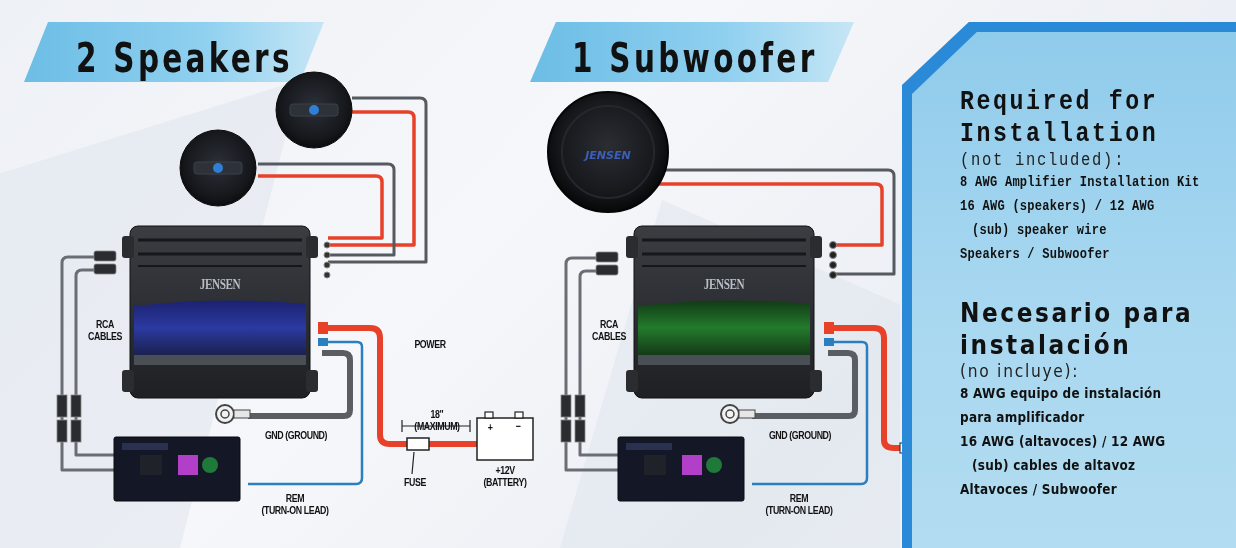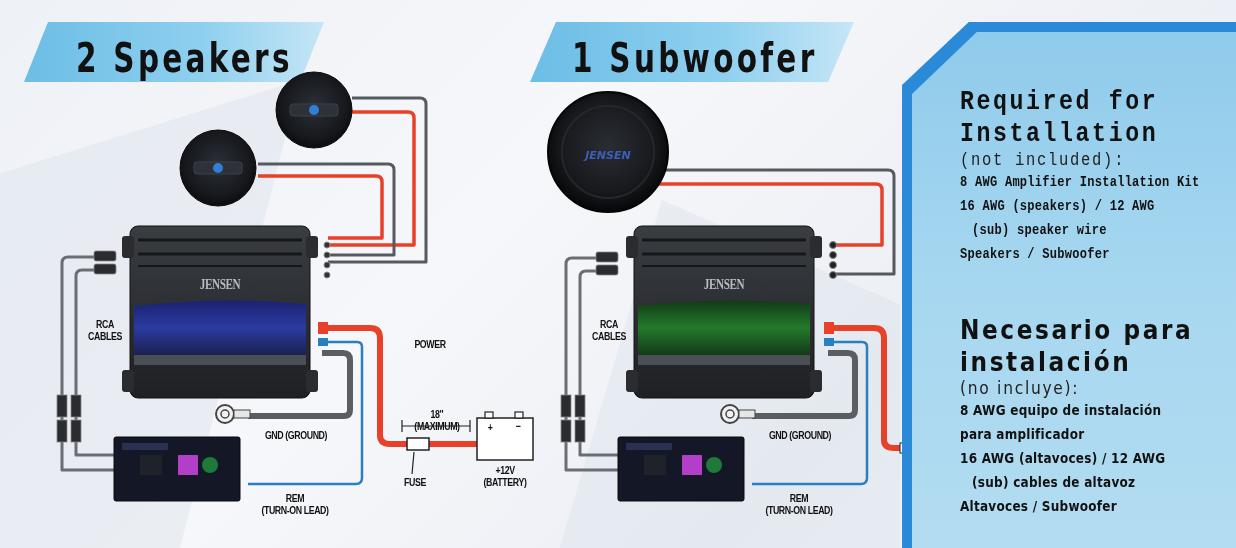--- a/index.html
+++ b/index.html
@@ -277,21 +277,21 @@
 <div class="panel-text" style="top:86px;font-family:Liberation Mono, monospace;">
   <div class="ph">Required for</div>
   <div class="ph">Installation</div>
   <div class="ps">(not included):</div>
   <div class="pi">8 AWG Amplifier Installation Kit</div>
   <div class="pi">16 AWG (speakers) / 12 AWG</div>
   <div class="pi indent">(sub) speaker wire</div>
   <div class="pi">Speakers / Subwoofer</div>
 </div>
 
-<div class="panel-text" style="top:314px;">
+<div class="panel-text" style="top:297px;">
   <div class="ph">Necesario para</div>
   <div class="ph">instalación</div>
   <div class="ps">(no incluye):</div>
   <div class="pi">8 AWG equipo de instalación</div>
   <div class="pi">para amplificador</div>
   <div class="pi">16 AWG (altavoces) / 12 AWG</div>
   <div class="pi indent">(sub) cables de altavoz</div>
   <div class="pi">Altavoces / Subwoofer</div>
 </div>
 

